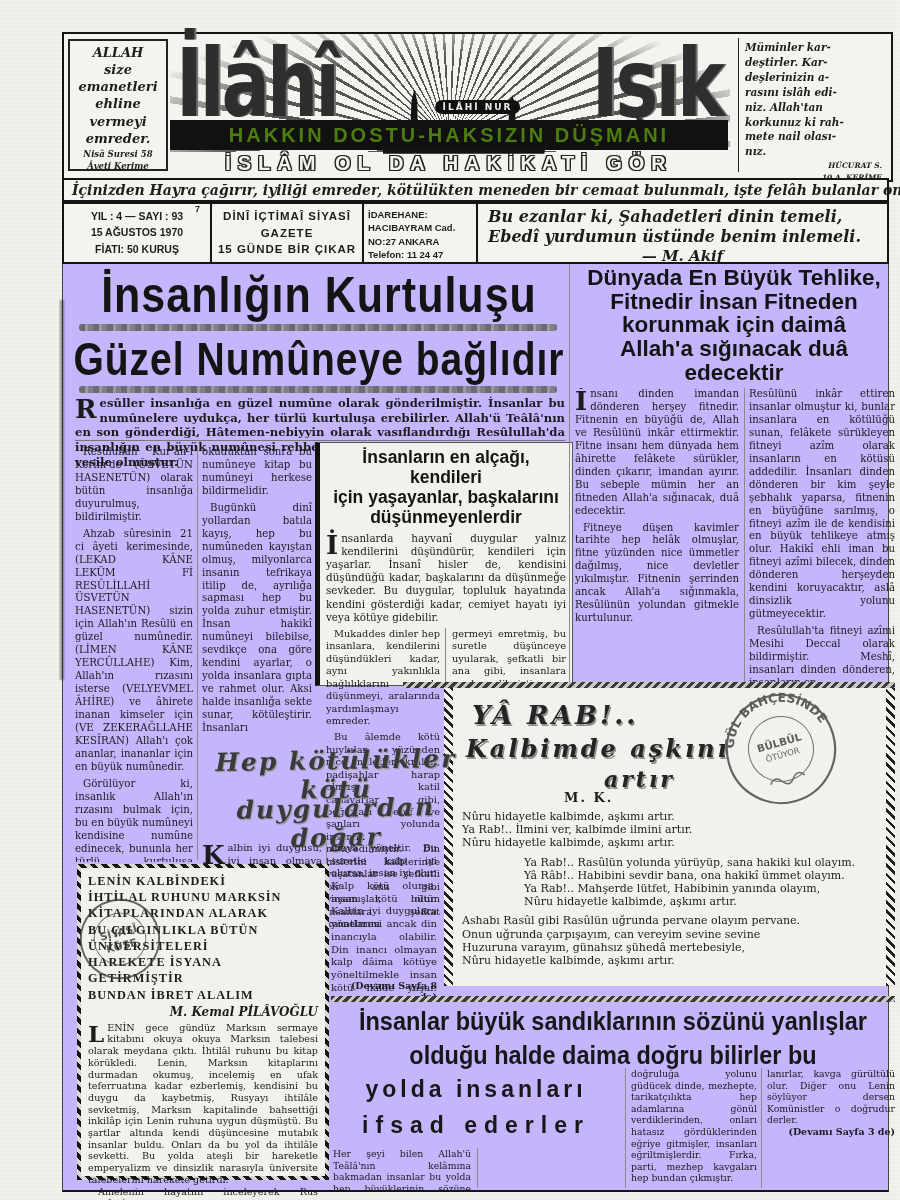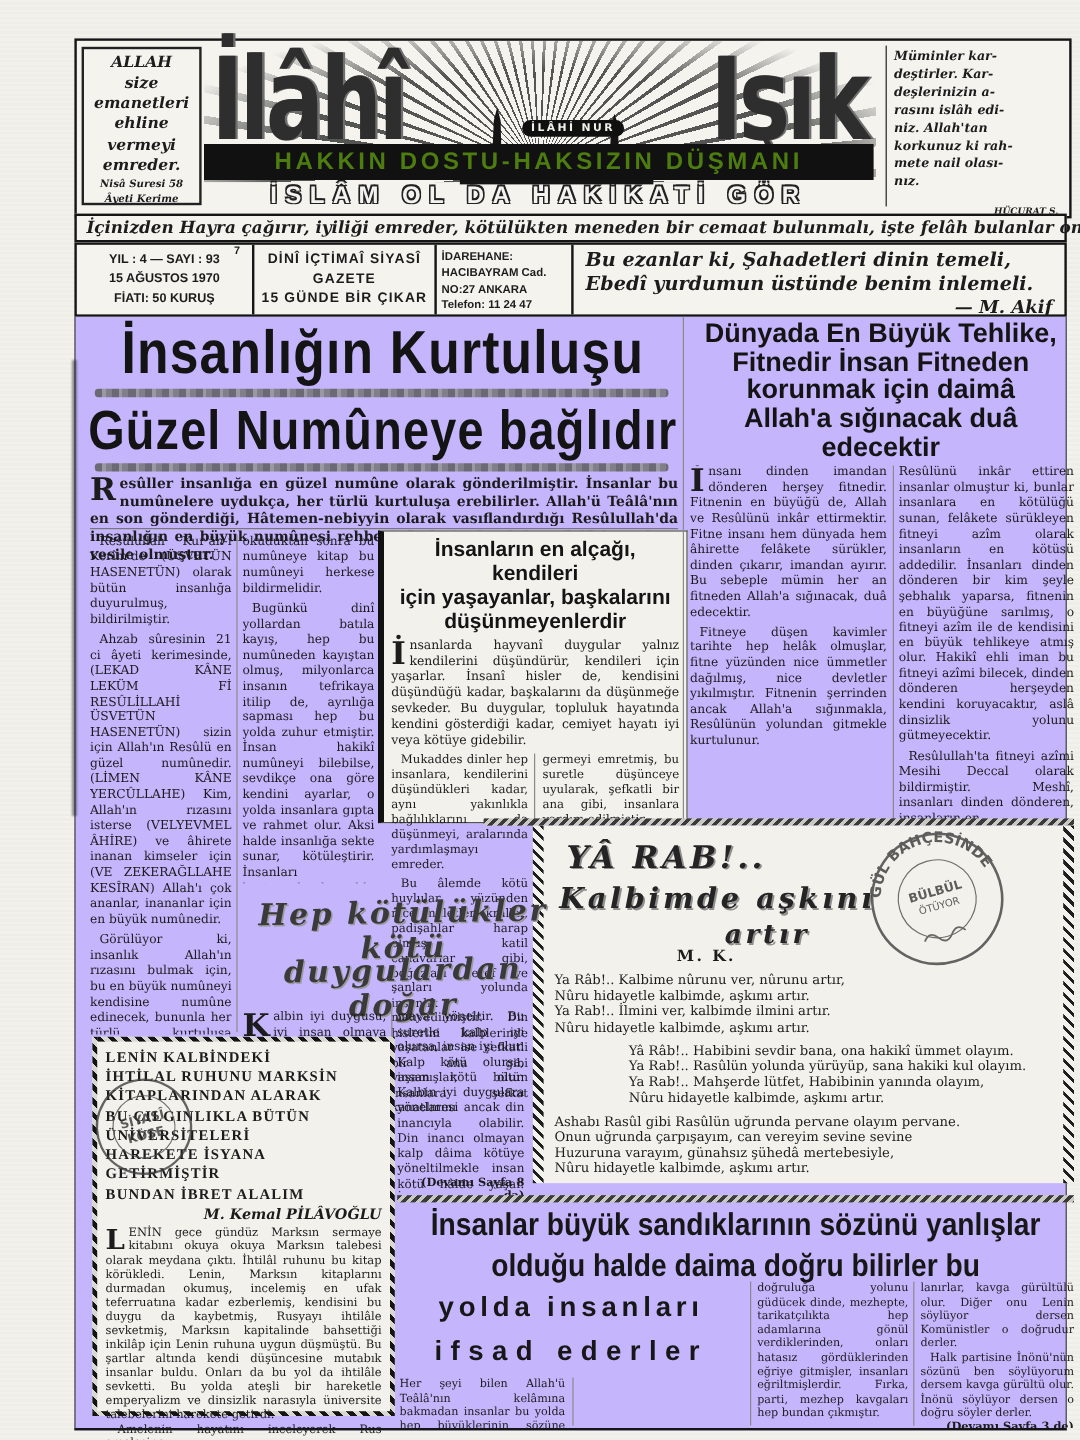--- a/index.html
+++ b/index.html
@@ -21,33 +21,33 @@
            color:#2e2e2e;letter-spacing:-3px;transform:scaleY(1.32);transform-origin:top;text-shadow:2px 0 0 #6f6f6f;}
   .emblem{left:50%;transform:translateX(-50%);top:66px;background:#101010;color:#f1f0ea;font-family:"DejaVu Sans",sans-serif;
           font-weight:bold;font-size:9px;letter-spacing:2px;padding:2px 8px;border-radius:9px;z-index:4;}
   .band{left:106px;top:86px;width:558px;height:30px;background:#111;z-index:3;display:flex;align-items:center;justify-content:center;}
   .motto1{color:#4d7c0f;font-family:"Liberation Sans",sans-serif;font-weight:bold;font-size:20px;letter-spacing:3px;white-space:nowrap;}
   .motto2{left:106px;top:118px;width:558px;text-align:center;font-family:"Liberation Sans",sans-serif;font-weight:800;
           font-size:20px;letter-spacing:7px;color:#f4f3ef;white-space:nowrap;
           text-shadow:-1.3px -1.3px 0 #222,1.3px -1.3px 0 #222,-1.3px 1.3px 0 #222,1.3px 1.3px 0 #222;}
   .rightverse{left:674px;top:4px;width:148px;height:134px;border-left:1.5px solid #222;padding:2px 0 0 6px;box-sizing:border-box;
               font-style:italic;font-weight:bold;font-size:10.5px;line-height:1.42;}
-  .rightverse .src{font-size:7.5px;line-height:1.25;text-align:right;padding-right:4px;margin-top:12px;}
+  .rightverse .src{font-size:7.5px;line-height:1.25;text-align:right;padding-right:4px;margin-top:2px;}
   .mosque{left:50%;transform:translateX(-50%);top:34px;z-index:2;}
   
   .banner{left:62px;top:178px;width:827px;height:24px;border:2px solid #151515;box-sizing:border-box;background:#f4f3ee;
           display:flex;align-items:center;padding:0 8px;font-style:italic;font-weight:bold;font-size:14px;white-space:nowrap;}
   .infobar{left:62px;top:202px;width:827px;height:62px;border:2.5px solid #151515;box-sizing:border-box;background:#f4f3ee;display:flex;}
   .ibcell{border-right:2px solid #151515;box-sizing:border-box;padding:4px 4px;font-family:"Liberation Sans",sans-serif;font-weight:bold;}
   .ib1{width:148px;text-align:center;font-size:10.5px;line-height:1.55;position:relative;}
   .ib1 .sup{position:absolute;top:-1px;right:10px;font-size:9px;}
   .ib2{width:152px;text-align:center;font-size:11.5px;line-height:1.45;letter-spacing:1px;}
   .ib3{width:114px;font-size:9.5px;line-height:1.4;}
   .ib4{flex:1;border-right:none;font-family:"DejaVu Serif",serif;font-style:italic;font-size:16px;line-height:1.25;padding:3px 10px;}
-  .ib4 .auth{text-align:right;font-size:15px;}
+  .ib4 .auth{text-align:center;font-size:15px;}
   
   .main{left:62px;top:264px;width:827px;height:928px;border-left:1.5px solid #444;border-right:1.5px solid #444;
         border-bottom:2.5px solid #151515;box-sizing:border-box;background:#c4b5fd;}
   .hl{font-family:"Liberation Sans",sans-serif;font-weight:800;color:#141414;text-align:center;}
   .smudge{height:7px;background:repeating-linear-gradient(90deg,#5c5c5c 0 6px,#939393 6px 9px,#757575 9px 14px);border-radius:3px;opacity:.85;}
   .coltxt{font-size:10.2px;line-height:1.27;text-align:justify;}
   .coltxt p{margin:0 0 4px 0;text-indent:8px;}
   .coltxt p.np{text-indent:0;}
   .dropcap{float:left;font-size:26px;line-height:.85;font-weight:bold;margin:2px 3px 0 0;}
   .vrule{width:1px;background:#8a8a8a;}
@@ -225,27 +225,26 @@
           <path id="arcpath" d="M 12,60 A 48,48 0 1 1 108,60"></path>
         </defs>
       <text font-family="DejaVu Sans, sans-serif" font-size="12.5" font-weight="bold" fill="#333">
         <textPath href="#arcpath" startOffset="50%" text-anchor="middle">GÜL BAHÇESİNDE</textPath>
       </text>
       <text x="60" y="57" text-anchor="middle" font-family="DejaVu Sans, sans-serif" font-size="10.5" font-weight="bold" fill="#333">BÜLBÜL</text>
       <text x="60" y="69" text-anchor="middle" font-family="DejaVu Sans, sans-serif" font-size="8.5" fill="#333">ÖTÜYOR</text>
       <path d="M40,92 q6,-8 12,0 q6,8 12,0 q6,-8 12,0" fill="none" stroke="#444" stroke-width="1.5"></path>
     </svg>
     <div class="a poem" style="left:18px;top:122px;width:420px;">
-      <div>Ya Râb!.. Kalbime nûrunu ver, nûrunu artır,</div>
       <div>Nûru hidayetle kalbimde, aşkımı artır.</div>
       <div>Ya Rab!.. İlmini ver, kalbimde ilmini artır.</div>
       <div>Nûru hidayetle kalbimde, aşkımı artır.</div>
       <div class="gap"></div>
+      <div style="padding-left:62px;">Ya Rab!.. Rasûlün yolunda yürüyüp, sana hakiki kul olayım.</div>
       <div style="padding-left:62px;">Yâ Râb!.. Habibini sevdir bana, ona hakikî ümmet olayım.</div>
-      <div style="padding-left:62px;">Ya Rab!.. Rasûlün yolunda yürüyüp, sana hakiki kul olayım.</div>
       <div style="padding-left:62px;">Ya Rab!.. Mahşerde lütfet, Habibinin yanında olayım,</div>
       <div style="padding-left:62px;">Nûru hidayetle kalbimde, aşkımı artır.</div>
       <div class="gap"></div>
       <div>Ashabı Rasûl gibi Rasûlün uğrunda pervane olayım pervane.</div>
       <div>Onun uğrunda çarpışayım, can vereyim sevine sevine</div>
       <div>Huzuruna varayım, günahsız şühedâ mertebesiyle,</div>
       <div>Nûru hidayetle kalbimde, aşkımı artır.</div>
     </div>
   </div>
 
@@ -294,18 +293,17 @@
   </div>
   <div class="a vrule" style="left:414px;top:884px;height:40px;"></div>
 
   <div class="a vrule" style="left:562px;top:804px;height:120px;"></div>
   <div class="a smalltxt" style="left:568px;top:804px;width:126px;height:122px;overflow:hidden;">
     <span>doğruluğa yolunu güdücek dinde, mezhepte, tarikatçılıkta hep adamlarına gönül verdiklerinden, onları hatasız gördüklerinden eğriye gitmişler, insanları eğriltmişlerdir. Fırka, parti, mezhep kavgaları hep bundan çıkmıştır.</span>
   </div>
   <div class="a vrule" style="left:698px;top:804px;height:120px;"></div>
   <div class="a smalltxt" style="left:704px;top:804px;width:128px;height:122px;overflow:hidden;">
     <div>lanırlar, kavga gürültülü olur. Diğer onu Lenin söylüyor dersen Komünistler o doğrudur derler.</div>
-    <div style="text-indent:8px;">Halk partisine İnönü'nün sözünü ben söylüyorum dersem kavga gürültü olur. İnönü söylüyor dersen o doğru söyler derler.</div>
     <div class="cont">(Devamı Sayfa 3 de)</div>
   </div>
 </div>
 
 <div class="a smear" style="left:60px;top:300px;width:4px;height:380px;"></div>
 
 </body></html>

